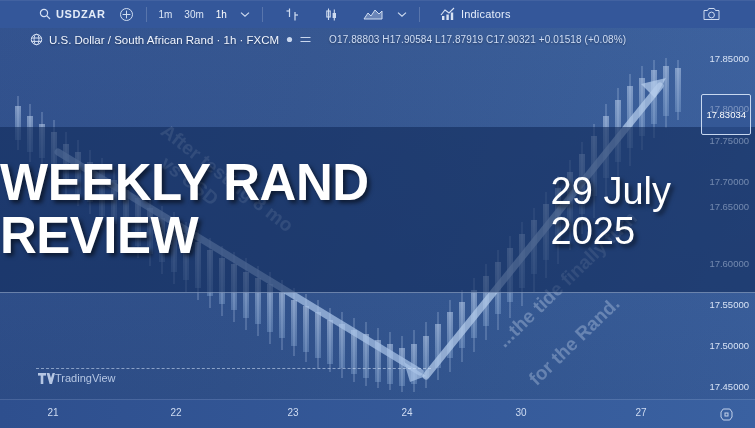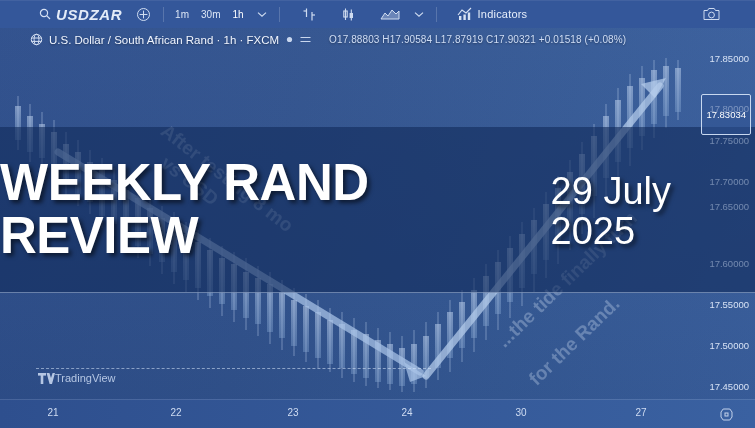--- a/index.html
+++ b/index.html
@@ -24,21 +24,21 @@
   
   .toolbar{
     position:absolute;left:0;top:0;width:755px;height:28px;
     background:#34579a;
     display:flex;align-items:center;
     color:#dfe8f7;font-size:11px;
     box-shadow:0 1px 0 rgba(255,255,255,.07) inset;
     z-index:40;
   }
   .tb-item{display:flex;align-items:center;height:28px;padding:0 7px;gap:5px;color:#e3ebf8;}
-  .tb-sym{font-weight:bold;letter-spacing:.6px;font-size:15px;font-style:italic;}
+  .tb-sym{font-weight:bold;letter-spacing:.6px;font-size:11px;}
   .tb-tf{font-size:10px;padding:4px 6px;color:#dce6f6;}
   .tb-tf.active{color:#ffffff;}
   .tb-sep{width:1px;height:15px;background:rgba(255,255,255,.18);margin:0 5px;}
   .tb-spacer{flex:1;}
   .tb-ind{font-size:11px;color:#e6eefb;letter-spacing:.2px;}
   svg{display:block;overflow:visible;}
   .ico{opacity:.92;}
 
   
   .legend{

